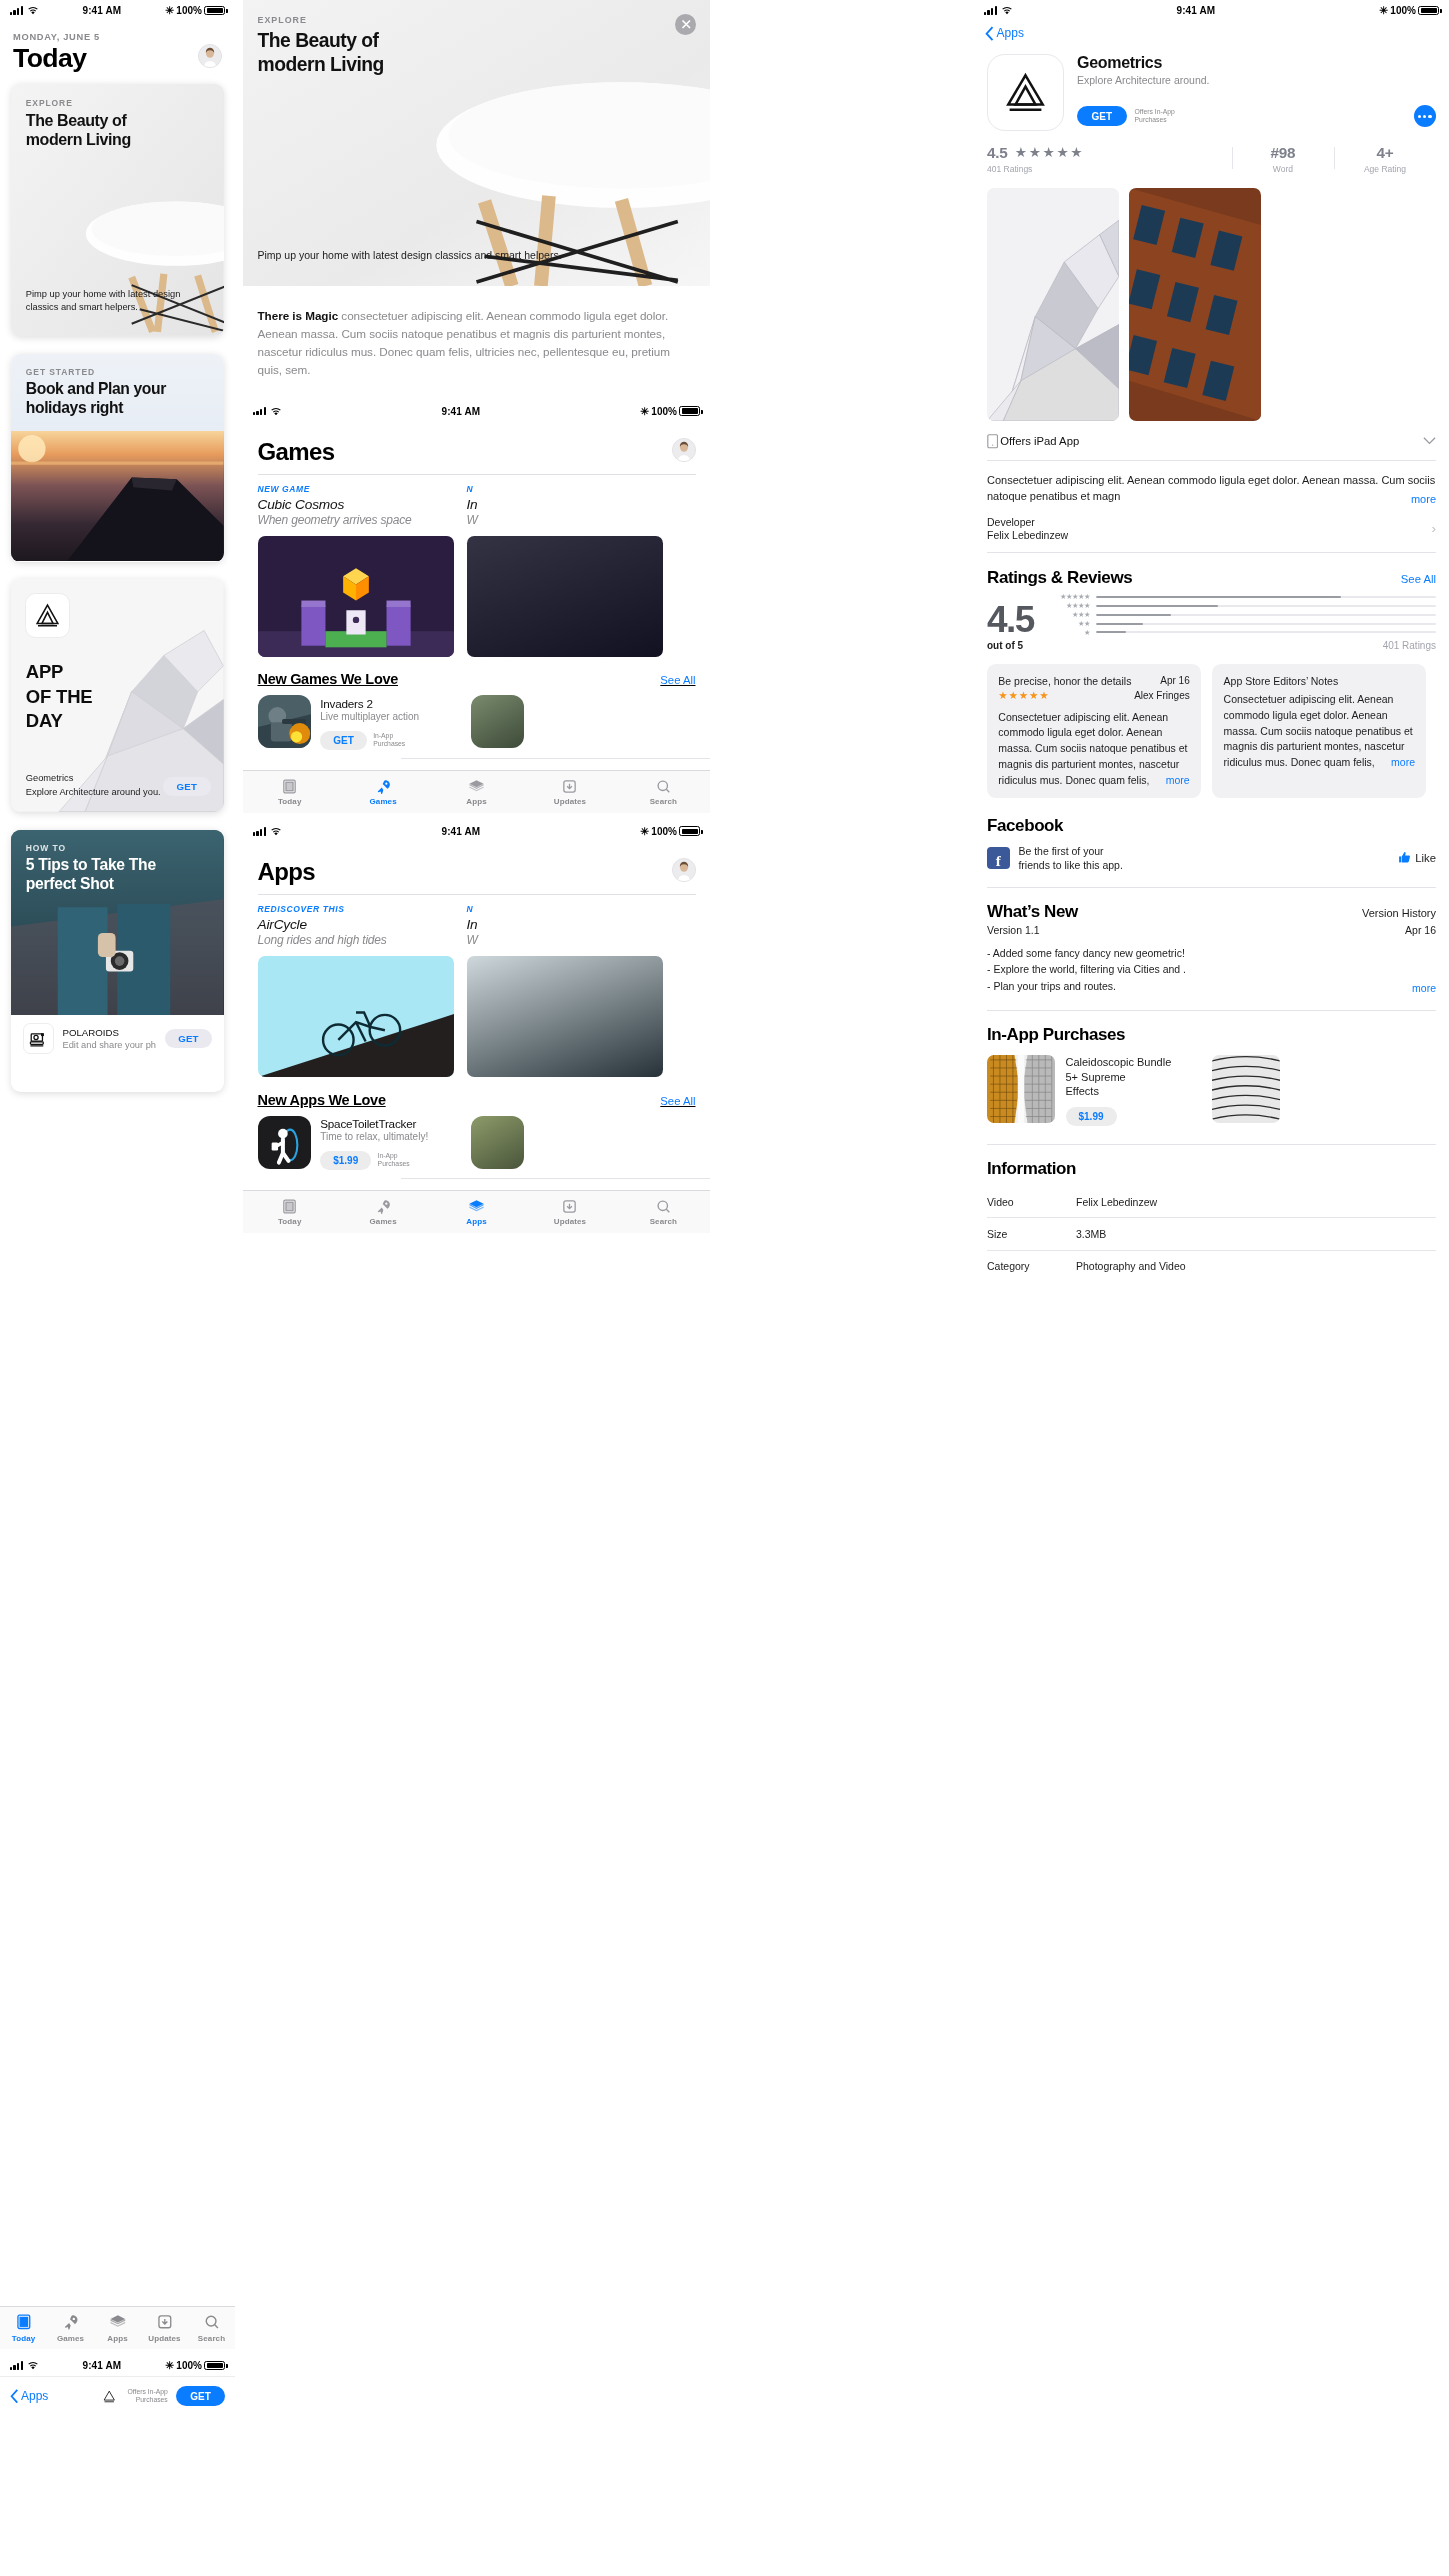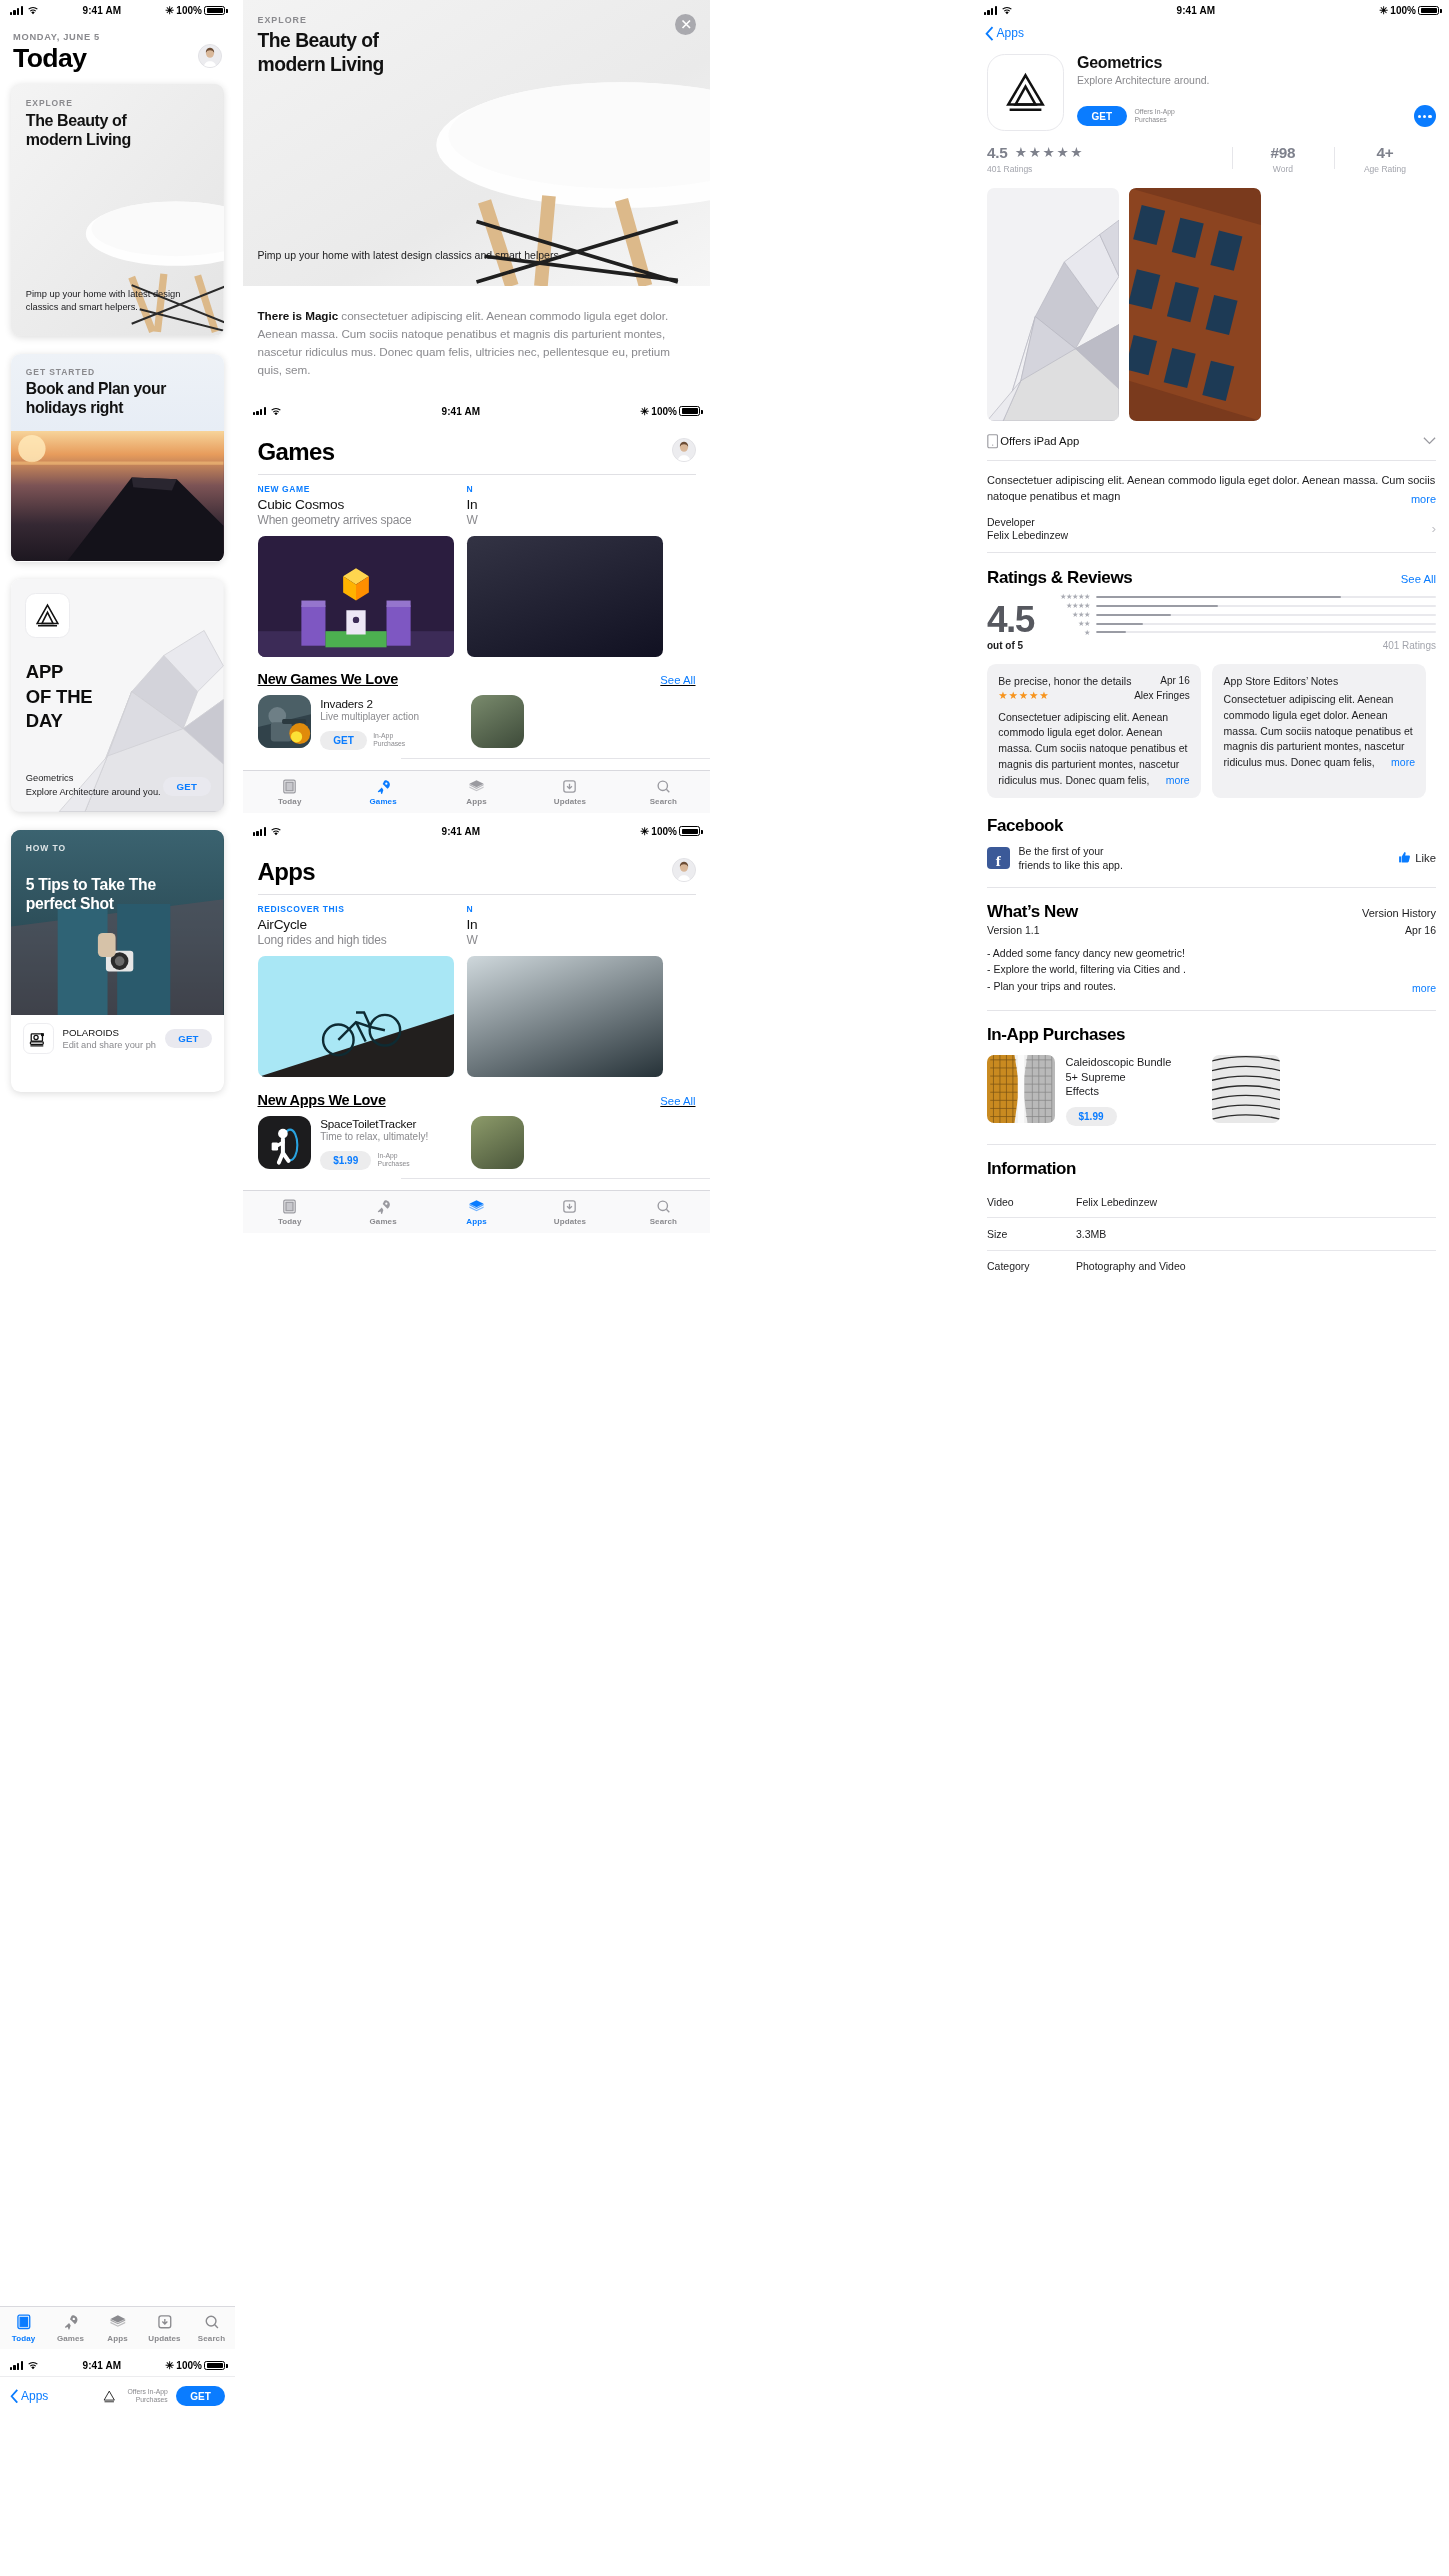--- a/index.html
+++ b/index.html
@@ -63,21 +63,21 @@
   .appday-title { position:absolute; left:14.5px; top:81px; font-size:18.5px; font-weight:bold; letter-spacing:-0.2px; line-height:1.33; color:#0d0d0d;}
   .appday-meta { position:absolute; left:14.5px; bottom:13px; font-size:9.3px; line-height:1.45; color:#1c1c1e;}
   .get-pill { border:none; background:#e9e9ef; color:#0a7cff; font-weight:bold; font-size:9.7px; border-radius:11.3px; padding:4px 13.7px; letter-spacing:0.2px;}
   .c-appday .get-pill { position:absolute; right:13px; bottom:16px; }
   .poly { position:absolute; inset:0; }
 
   
   .c-howto { height:262px; background:#fff; }
   .howto-img { height:185px; position:relative; overflow:hidden; background:linear-gradient(175deg,#2d4f5c 0%,#375e63 28%,#2c4a52 60%,#1d3237 100%); }
   .c-howto .kicker { position:absolute; left:14.5px; top:13px; font-size:8.5px; font-weight:bold; letter-spacing:0.9px; color:#dfe6e8; }
-  .c-howto .htitle { position:absolute; left:14.5px; top:25px; right:19.3px; font-size:15.7px; font-weight:bold; letter-spacing:-0.3px; line-height:1.22; color:#fff;margin-top:20px;}
+  .c-howto .htitle { position:absolute; left:14.5px; top:25px; right:19.3px; font-size:15.7px; font-weight:bold; letter-spacing:-0.3px; line-height:1.22; color:#fff;}
   .howto-foot { height:48px; display:flex; align-items:center; padding:0 11.3px; gap:8.9px; background:#fff;}
   .mini-icon { width:31px; height:31px; border-radius:7.2px; background:#fff; border:0.8px solid #ededf0; display:flex; align-items:center; justify-content:center; flex:0 0 auto;}
   .mini-txt { flex:1 1 auto; min-width:0; }
   .mini-name { font-size:9.7px; color:#111; line-height:1.3; }
   .mini-sub { font-size:9.3px; color:#8a8a8e; line-height:1.3; white-space:nowrap; overflow:hidden;}
 
   
   .tabbar { display:flex; align-items:center; height:43px; border-top:0.8px solid #d9d9de; background:#fafafa; }
   .tabbar.translucent { background:rgba(248,248,250,.92); }
   .tab { flex:1 1 0; display:flex; flex-direction:column; align-items:center; gap:2.4px; }
@@ -99,21 +99,21 @@
   .hero .sub { position:absolute; left:14.5px; right:40px; bottom:22px; font-size:10.5px; line-height:1.5; color:#1c1c1e;}
 
   .article { padding:21px 14.5px 0 14.5px; }
   .article p { font-size:11.7px; line-height:1.55; color:#8a8a8e; letter-spacing:-0.04px;}
   .article b { color:#111; font-weight:bold; }
 
   .sec-head { display:flex; align-items:flex-start; justify-content:space-between; padding:16px 14.5px 0 14.5px;}
   .sec-title { font-size:24px; font-weight:bold; letter-spacing:-0.6px; color:#000;}
   .hr { height:0.8px; background:#e0e0e4; margin:8px 14.5px 0 14.5px;}
 
-  .feat-row { display:flex; gap:13px; padding:9.7px 0 0 14.5px; }
+  .feat-row { display:flex; gap:13px; padding:9.7px 0 0 14.5px;font-style:italic; }
   .feat { flex:0 0 auto; width:196px; }
   .feat .fk { font-size:8.5px; font-weight:bold; letter-spacing:0.6px; color:#0a7cff;}
   .feat .fn { font-size:13.7px; color:#111; margin-top:3.2px; letter-spacing:-0.2px;}
   .feat .fs { font-size:12px; color:#8a8a8e; margin-top:0.8px; letter-spacing:-0.2px;}
   .feat .fimg { margin-top:8.9px; height:121px; border-radius:7.2px; overflow:hidden; position:relative;}
 
   .list-head { display:flex; align-items:baseline; justify-content:space-between; padding:14.5px 14.5px 0 14.5px;text-decoration:underline;}
   .list-title { font-size:14.5px; font-weight:bold; letter-spacing:-0.3px; color:#000;}
   .see-all { font-size:11.3px; color:#0a7cff; }
   .app-row { display:flex; gap:12px; padding:8px 0 0 14.5px; }

